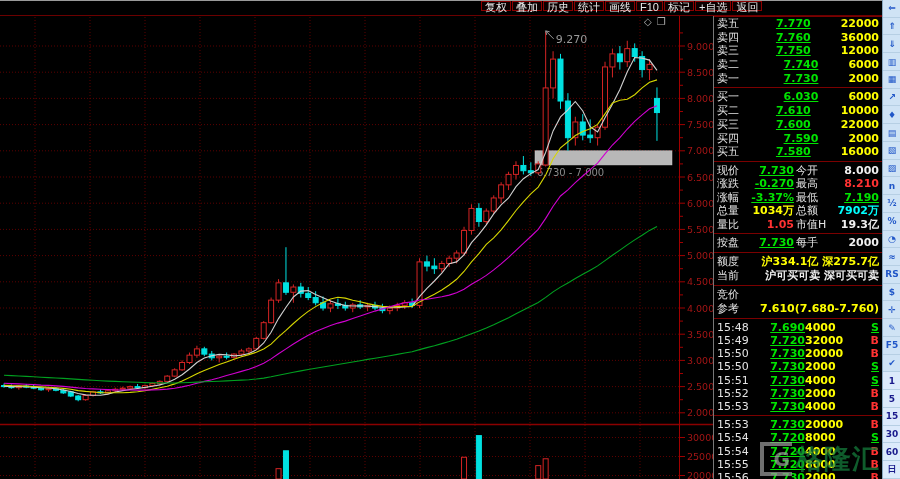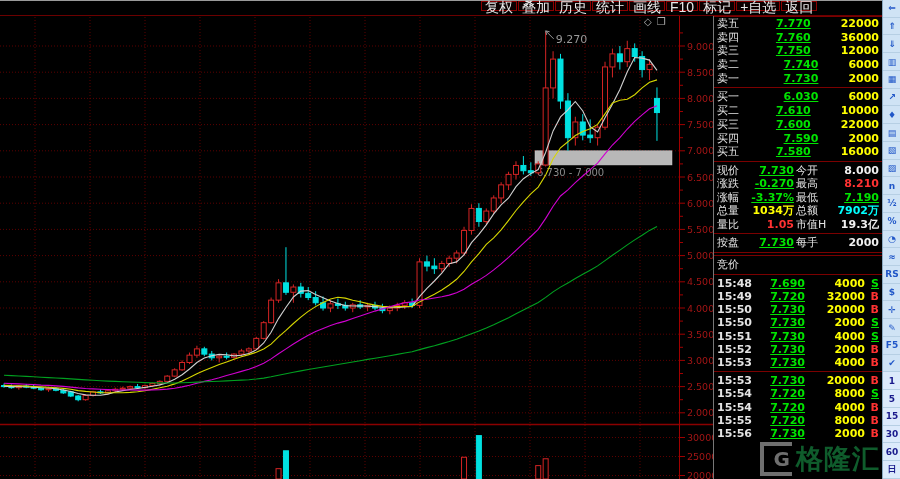--- a/index.html
+++ b/index.html
@@ -2,21 +2,21 @@
 <html><head>
 <meta charset="utf-8">
 <style>
   html,body{margin:0;padding:0;background:#000;}
   body{width:900px;height:479px;position:relative;overflow:hidden;
        font-family:"DejaVu Sans","Liberation Sans",sans-serif;}
   
   #topbar{position:absolute;left:0;top:0;width:900px;height:14px;background:#000;
           border-top:1px solid #9a9a9a;border-bottom:1px solid #6b0000;z-index:5;}
   #btnrow{position:absolute;left:481px;top:0px;display:flex;gap:1px;}
-  .tbtn{background:#0a0000;border:1px solid #8b0000;color:#e8e8e8;font-size:14px;
+  .tbtn{background:#0a0000;border:1px solid #8b0000;color:#e8e8e8;font-size:11px;
         line-height:10px;height:10px;padding:0 3px;white-space:nowrap;cursor:pointer;}
   #miniicons{position:absolute;left:644px;top:16px;color:#b0b0b0;font-size:10px;
              letter-spacing:5px;z-index:6;}
   
   #chartwrap{position:absolute;left:0;top:0;width:713px;height:479px;}
   
   #panel{position:absolute;left:713px;top:0;width:168px;height:479px;background:#000;
          border-left:1px solid #777;z-index:4;font-size:11px;font-weight:bold;}
   #title{height:16px;line-height:15px;white-space:nowrap;border-bottom:1px solid #7b0000;
          padding-left:3px;}
@@ -30,23 +30,23 @@
   .prow .qt{flex:1;text-align:right;}
   .qrow{display:flex;align-items:center;height:13.5px;line-height:13.5px;padding:0 3px;}
   .qrow .lab{width:32px;color:#e4e4e4;font-weight:normal;}
   .qrow .v1{flex:1;text-align:right;}
   .qrow .lab2{width:38px;margin-left:2px;color:#e4e4e4;font-weight:normal;}
   .qrow .v2{flex:1;text-align:right;}
   .wrow{display:flex;align-items:center;height:14px;line-height:14px;padding:0 3px;}
   .wrow .lab{width:34px;color:#e4e4e4;font-weight:normal;}
   .wrow .val{flex:1;text-align:right;white-space:nowrap;}
   .trow{display:flex;align-items:center;height:13.2px;line-height:13.2px;padding:0 3px;}
-  .trow .tm{width:36px;color:#e4e4e4;font-weight:bold;}
+  .trow .tm{width:36px;color:#e4e4e4;font-weight:normal;}
   .trow .tp{width:52px;text-align:right;}
-  .trow .tq{flex:1;text-align:right;}
+  .trow .tq{flex:1;text-align:left;}
   .trow .ts{width:14px;text-align:right;}
   .sep{border-top:1px solid #7b0000;margin:2px 0;}
   .c-up{color:#ff3232;} .c-down{color:#00e400;text-decoration:underline;} .c-yellow{color:#ffff00;}
   .c-cyan{color:#00ffff;} .c-white{color:#f0f0f0;}
   
   #strip{position:absolute;left:882px;top:0;width:18px;height:479px;background:#cfe3f5;
          border-left:1px solid #8aa9c0;z-index:6;display:flex;flex-direction:column;}
   .sicon{flex:1;display:flex;align-items:center;justify-content:center;font-size:9px;
          color:#2157c8;border-bottom:1px solid #b6cfe4;cursor:pointer;font-weight:bold;}
   .speriod{color:#1a1a8c;background:#dceafb;}
@@ -459,24 +459,38 @@
   <div class="sep"></div>
   <div id="boardrow">
       <div class="qrow">
         <span class="lab">按盘</span>
         <span class="v1 c-down">7.730</span>
         <span class="lab2">每手</span>
         <span class="v2 c-white">2000</span>
       </div>
     </div>
   <div class="sep"></div>
+  <div id="limitrows">
+      <div class="wrow">
+        <span class="lab">额度</span>
+        <span class="val c-yellow">沪334.1亿 深275.7亿</span>
+      </div>
+      <div class="wrow">
+        <span class="lab">当前</span>
+        <span class="val c-white">沪可买可卖 深可买可卖</span>
+      </div>
+    </div>
   <div class="sep"></div>
   <div id="auctionrows">
       <div class="wrow">
         <span class="lab">竞价</span>
+      </div>
+      <div class="wrow">
+        <span class="lab">参考</span>
+        <span class="val c-yellow">7.610(7.680-7.760)</span>
       </div>
     </div>
   <div class="sep"></div>
   <div id="tickrows">
       <div class="trow">
         <span class="tm">15:48</span>
         <span class="tp c-down">7.690</span>
         <span class="tq c-yellow">4000</span>
         <span class="ts c-down">S</span>
       </div>

